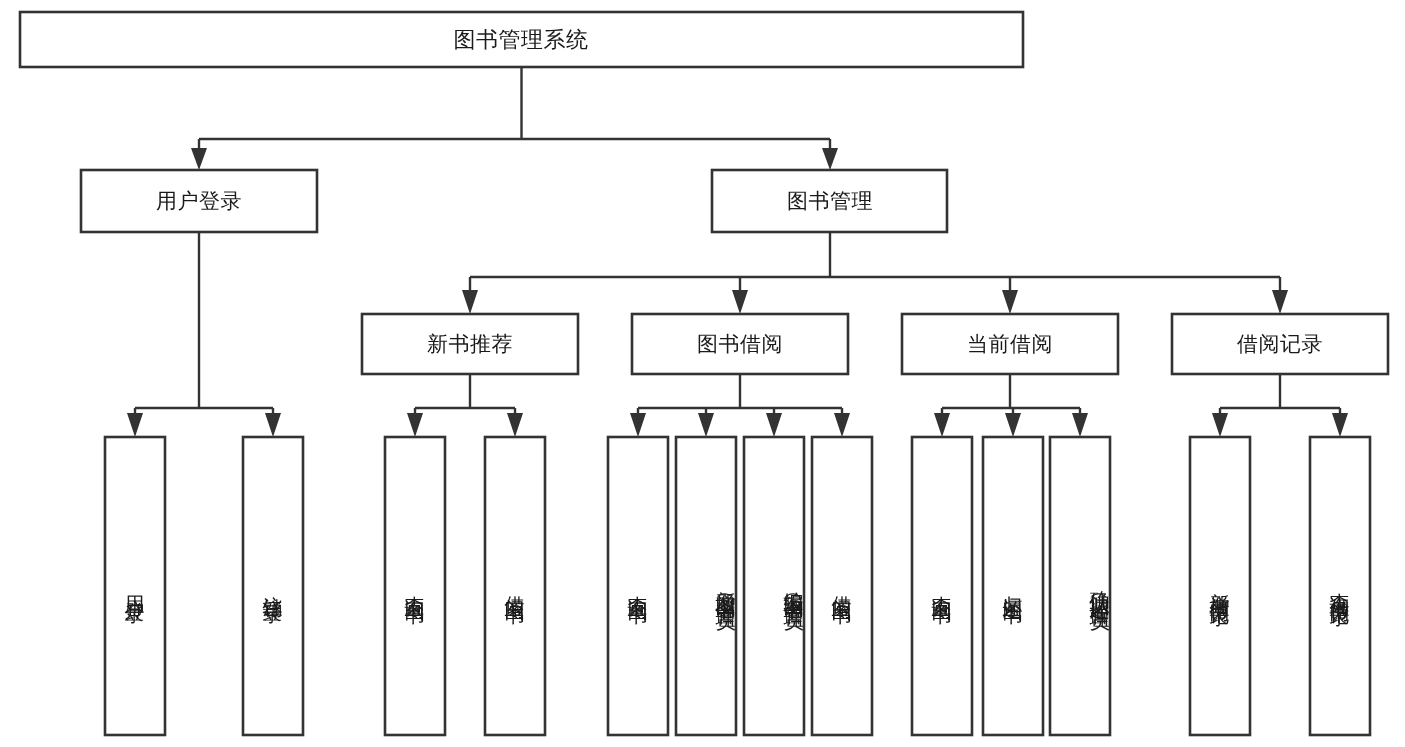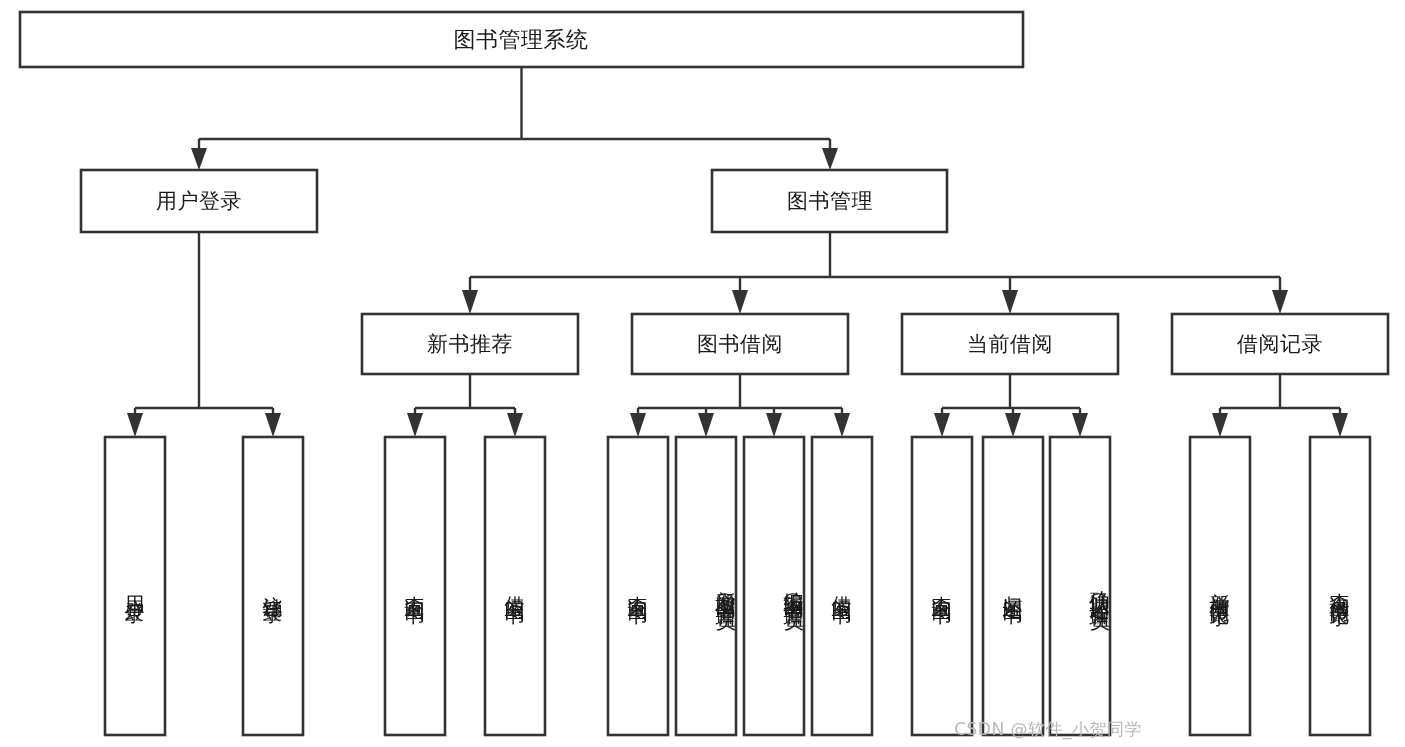--- a/index.html
+++ b/index.html
@@ -11,20 +11,21 @@
     width: 1405px;
     height: 747px;
     font-family: "DejaVu Sans", "Liberation Sans", sans-serif;
     overflow: hidden;
   }
   #diagram-root {
     position: relative;
     width: 1150px;
     height: 747px;
     background: #ffffff;
+    padding-left: 47px;
   }
   svg.flow {
     position: absolute;
     top: 0;
     left: 0;
     width: 1405px;
     height: 747px;
     display: block;
   }
   .node-rect {
@@ -209,14 +210,13 @@
   <div class="leaf-label" style="left:608px; top:437px; width:60px; height:298px; display:flex; align-items:center; justify-content:center;">查询图书</div>
   <div class="leaf-label" style="left:676px; top:443px; width:60px; height:290px; display:flex; align-items:flex-start; justify-content:center;">新增图书（管理员）</div>
   <div class="leaf-label" style="left:744px; top:443px; width:60px; height:290px; display:flex; align-items:flex-start; justify-content:center;">编辑图书（管理员）</div>
   <div class="leaf-label" style="left:812px; top:437px; width:60px; height:298px; display:flex; align-items:center; justify-content:center;">借阅图书</div>
   <div class="leaf-label" style="left:912px; top:437px; width:60px; height:298px; display:flex; align-items:center; justify-content:center;">查询图书</div>
   <div class="leaf-label" style="left:983px; top:437px; width:60px; height:298px; display:flex; align-items:center; justify-content:center;">归还图书</div>
   <div class="leaf-label" style="left:1050px; top:443px; width:60px; height:290px; display:flex; align-items:flex-start; justify-content:center;">确认归还（管理员）</div>
   <div class="leaf-label" style="left:1190px; top:437px; width:60px; height:298px; display:flex; align-items:center; justify-content:center;">新增借阅记录</div>
   <div class="leaf-label" style="left:1310px; top:437px; width:60px; height:298px; display:flex; align-items:center; justify-content:center;">查询借阅记录</div>
 
-  <div class="watermark">CSDN @软件_小贺同学</div>
 </div>
 
 </body></html>

